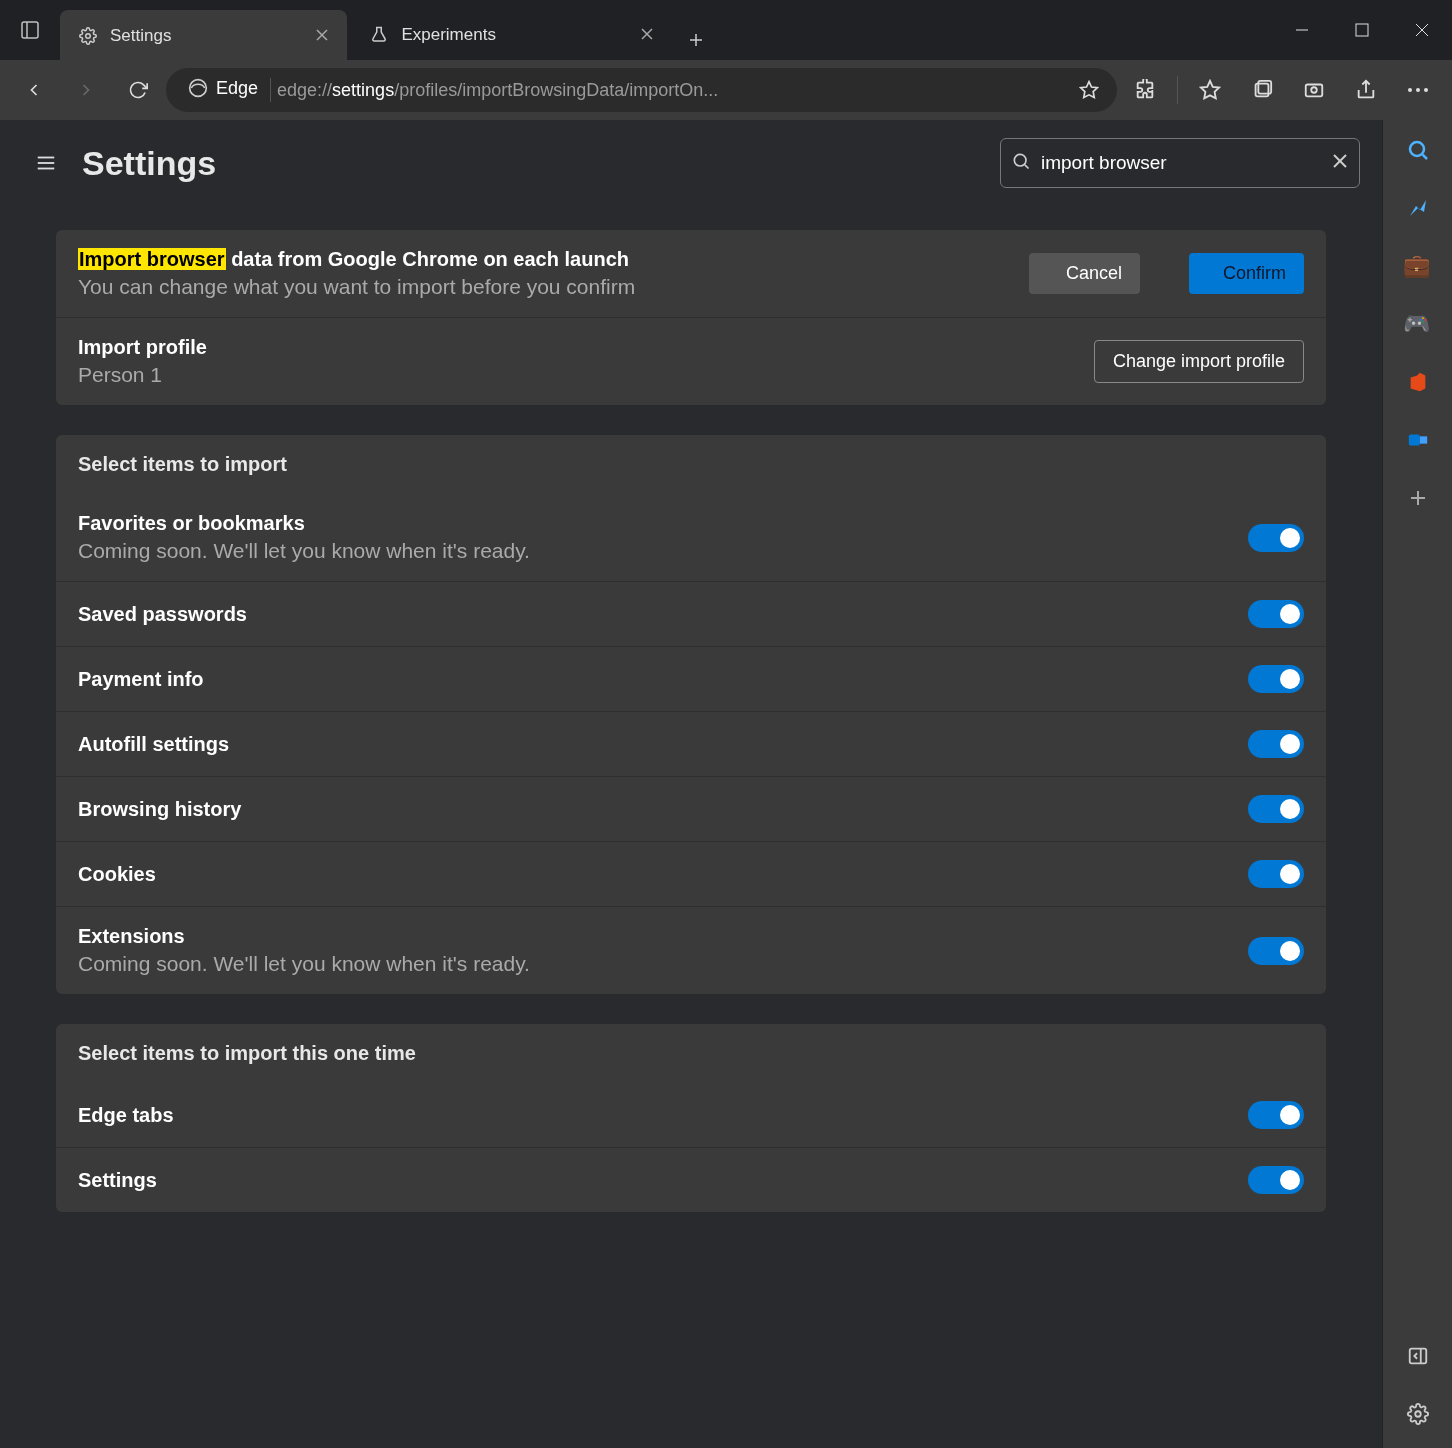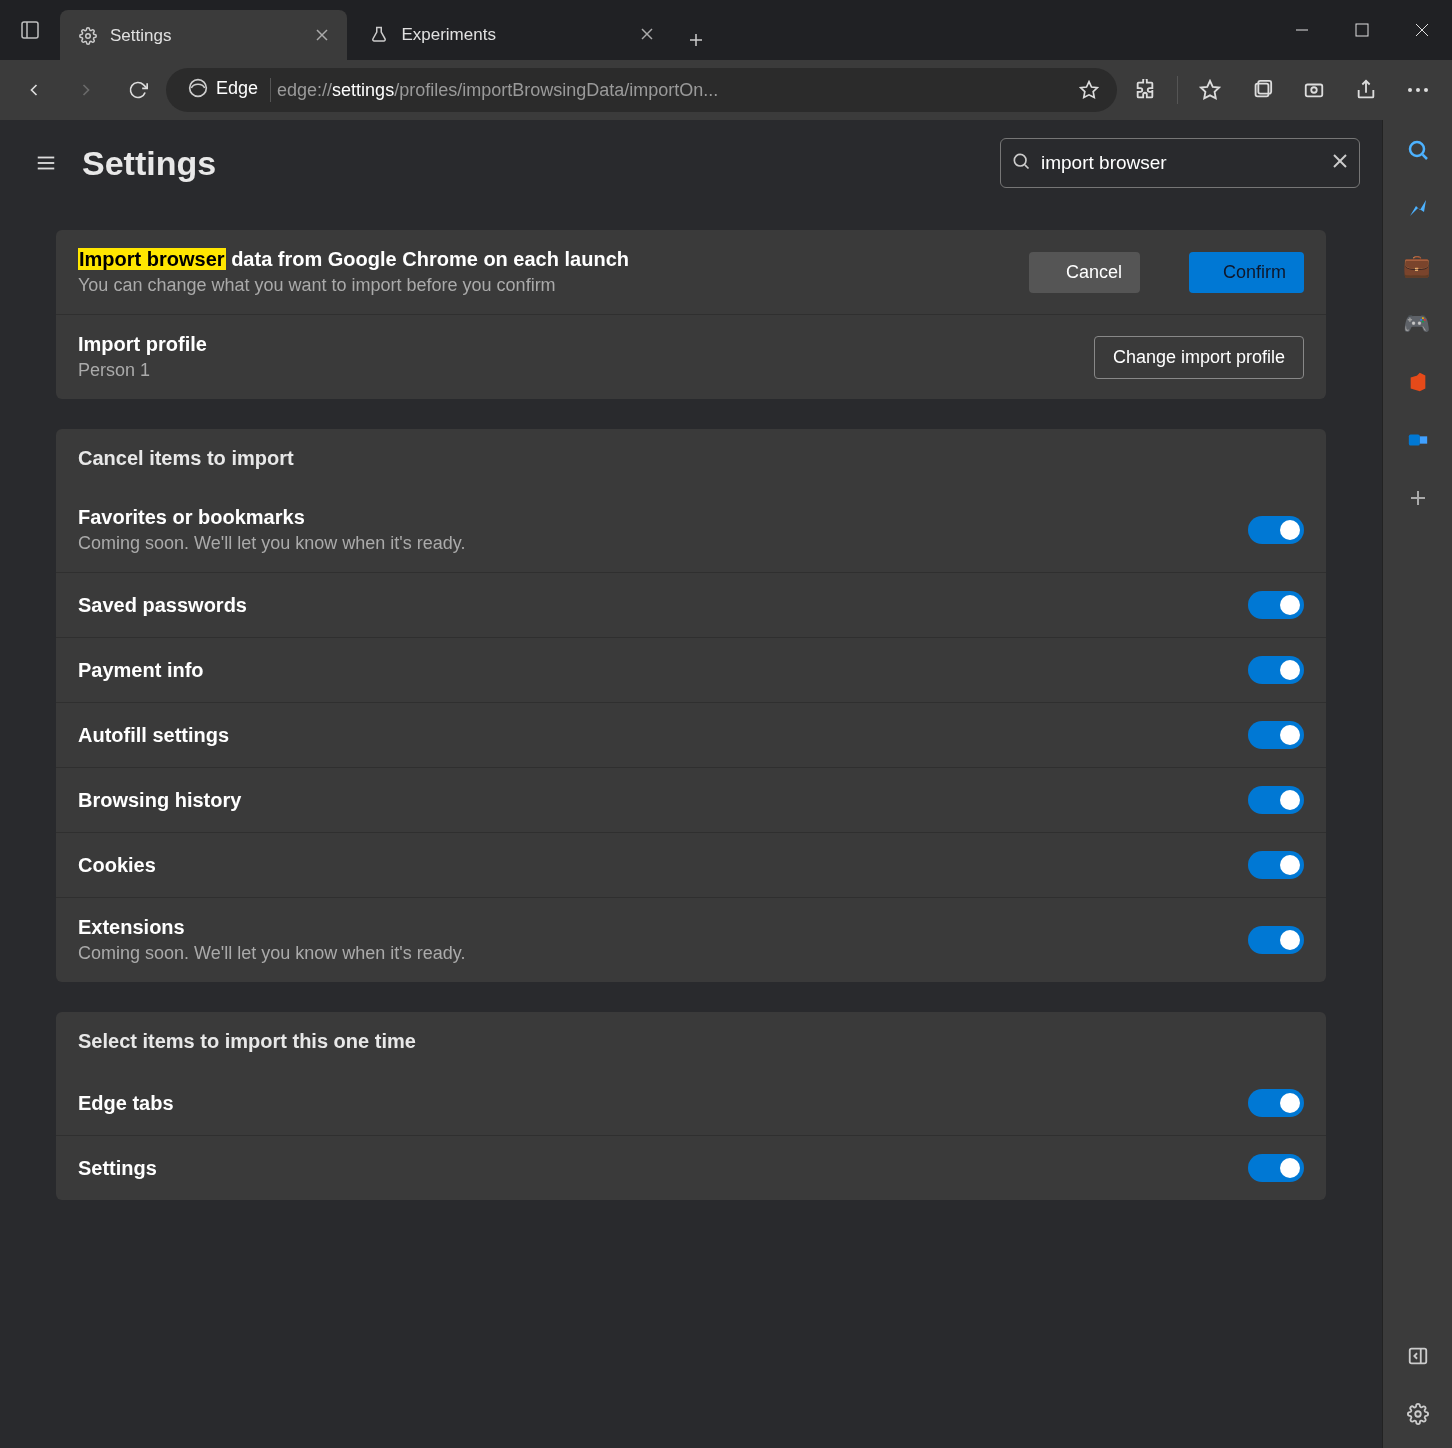--- a/index.html
+++ b/index.html
@@ -149,21 +149,21 @@
 }
 .row{
   display:flex;
   align-items:center;
   padding: 18px 22px;
   border-top:1px solid #2f2f2f;
 }
 .row:first-child{border-top:none;gap:21px;}
 .row .left{flex:1;}
 .row .title{font-size:20px;font-weight:600;color:#fff;}
-.row .sub{font-size:18px;color:#aaa;margin-top:4px;}
+.row .sub{font-size:21px;color:#aaa;margin-top:4px;}
 .highlight{background:#ffe600;color:#000;padding:0 1px;}
 .btn{
   padding:10px 18px;
   border-radius:4px;
   font-size:18px;
   cursor:pointer;
   border:none;
 }
 .btn-cancel{background:#555;color:#fff;padding-left:37px;}
 .btn-confirm{background:#0078d4;color:#0f172a;margin-left:28px;padding-left:34px;}
@@ -388,21 +388,21 @@
         <div class="row">
           <div class="left">
             <div class="title">Import profile</div>
             <div class="sub">Person 1</div>
           </div>
           <button class="btn btn-outline">Change import profile</button>
         </div>
       </div>
 
       <div class="card">
-        <div class="section-head">Cancel items to import</div>
+        <div class="section-head">Select items to import</div>
         <div id="section1-rows">
             <div class="row">
               <div class="left">
                 <div class="title">Favorites or bookmarks</div>
                 <div class="sub">Coming soon. We'll let you know when it's ready.</div>
               </div>
               <div class="toggle">
                 <div class="knob"></div>
               </div>
             </div>

